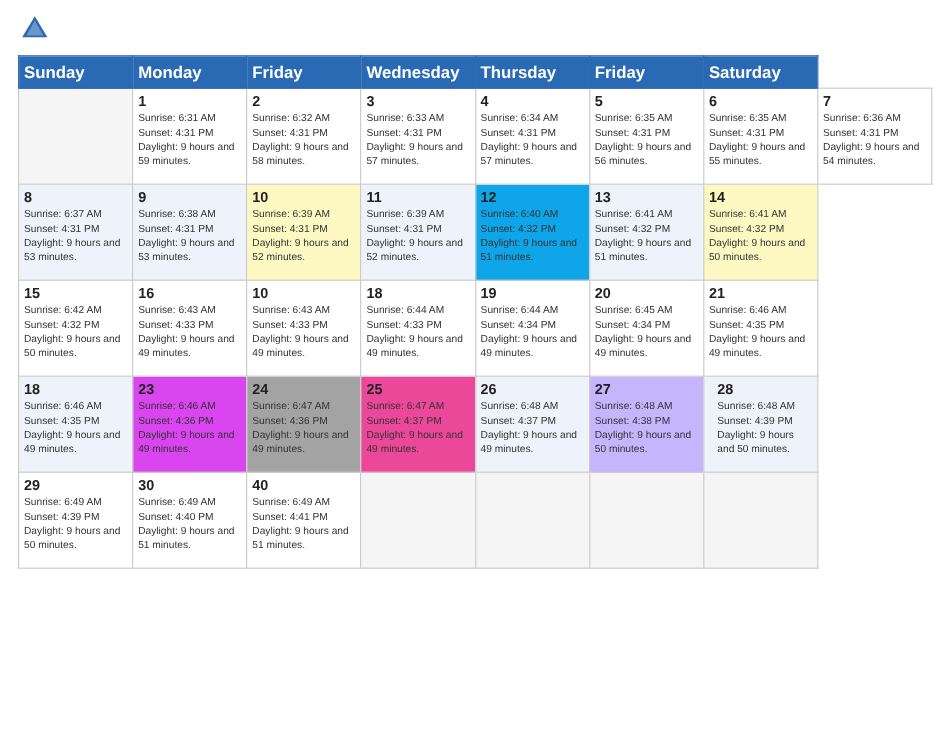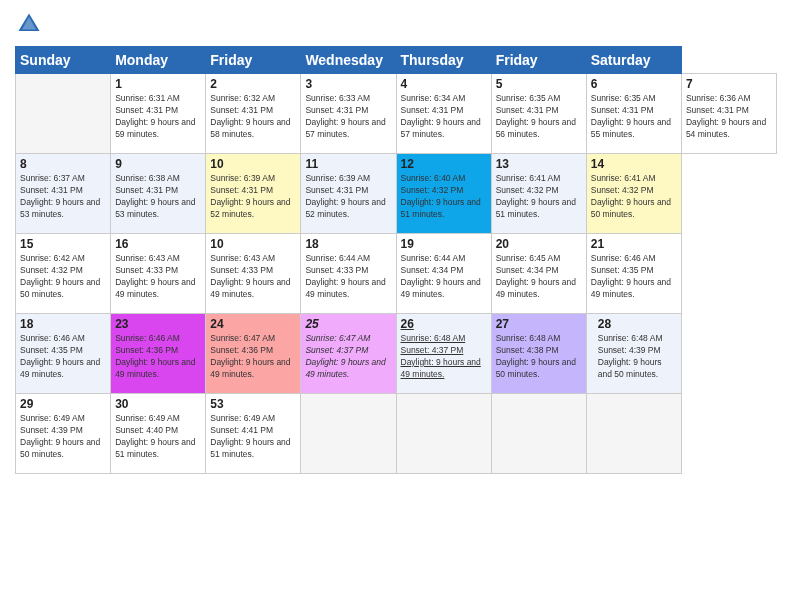--- a/index.html
+++ b/index.html
@@ -219,29 +219,29 @@
         </tr>
         <tr>
           <td style="background: rgb(238, 242, 250);">
             <span class="day-num">18</span>
             <div class="day-info">Sunrise: 6:46 AM<br>Sunset: 4:35 PM<br>Daylight: 9 hours and 49 minutes.</div>
           </td>
           <td style="background: #d946ef;">
             <span class="day-num">23</span>
             <div class="day-info">Sunrise: 6:46 AM<br>Sunset: 4:36 PM<br>Daylight: 9 hours and 49 minutes.</div>
           </td>
-          <td style="background: #fca5a5;">
+          <td style="background: #a3a3a3;">
             <span class="day-num">24</span>
             <div class="day-info">Sunrise: 6:47 AM<br>Sunset: 4:36 PM<br>Daylight: 9 hours and 49 minutes.</div>
           </td>
-          <td style="background: #f0abfc; font-style: italic;">
+          <td style="background: #ec4899;">
             <span class="day-num">25</span>
             <div class="day-info">Sunrise: 6:47 AM<br>Sunset: 4:37 PM<br>Daylight: 9 hours and 49 minutes.</div>
           </td>
-          <td style="background: rgb(238, 242, 250); text-decoration: underline;">
+          <td style="background: rgb(238, 242, 250);">
             <span class="day-num">26</span>
             <div class="day-info">Sunrise: 6:48 AM<br>Sunset: 4:37 PM<br>Daylight: 9 hours and 49 minutes.</div>
           </td>
           <td style="background: #c4b5fd;">
             <span class="day-num">27</span>
             <div class="day-info">Sunrise: 6:48 AM<br>Sunset: 4:38 PM<br>Daylight: 9 hours and 50 minutes.</div>
           </td>
           <td style="background: rgb(238, 242, 250); padding-left: 11px;">
             <span class="day-num">28</span>
             <div class="day-info">Sunrise: 6:48 AM<br>Sunset: 4:39 PM<br>Daylight: 9 hours and 50 minutes.</div>
@@ -250,21 +250,21 @@
         <tr>
           <td>
             <span class="day-num">29</span>
             <div class="day-info">Sunrise: 6:49 AM<br>Sunset: 4:39 PM<br>Daylight: 9 hours and 50 minutes.</div>
           </td>
           <td>
             <span class="day-num">30</span>
             <div class="day-info">Sunrise: 6:49 AM<br>Sunset: 4:40 PM<br>Daylight: 9 hours and 51 minutes.</div>
           </td>
           <td>
-            <span class="day-num">53</span>
+            <span class="day-num">40</span>
             <div class="day-info">Sunrise: 6:49 AM<br>Sunset: 4:41 PM<br>Daylight: 9 hours and 51 minutes.</div>
           </td>
           <td class="empty"></td>
           <td class="empty"></td>
           <td class="empty"></td>
           <td class="empty"></td>
         </tr>
       </tbody>
   </table>
 </div>

